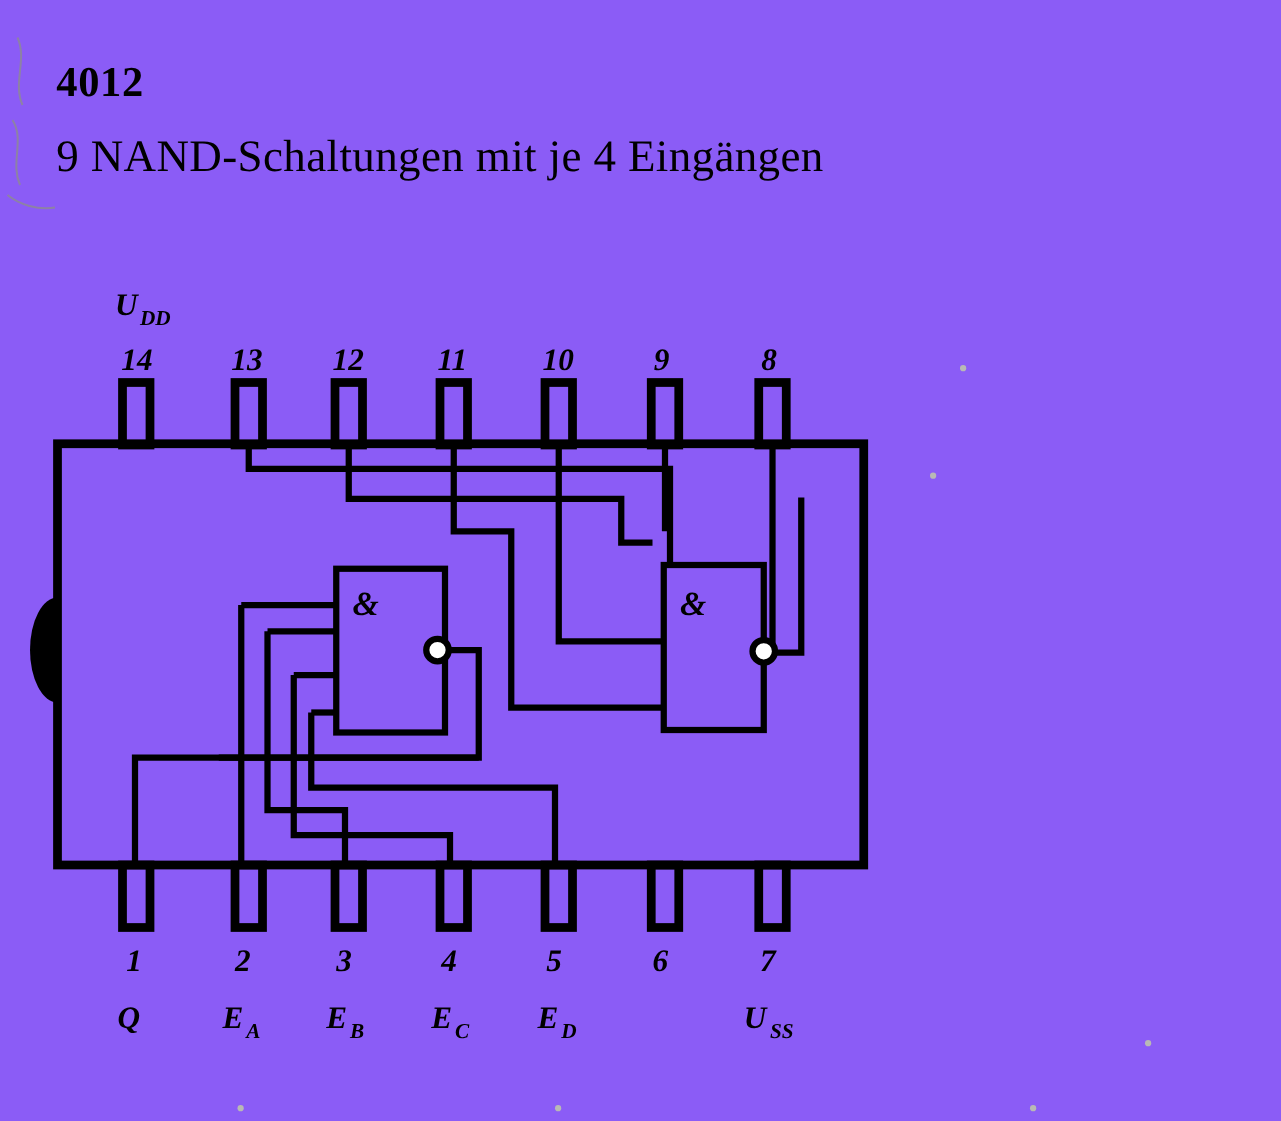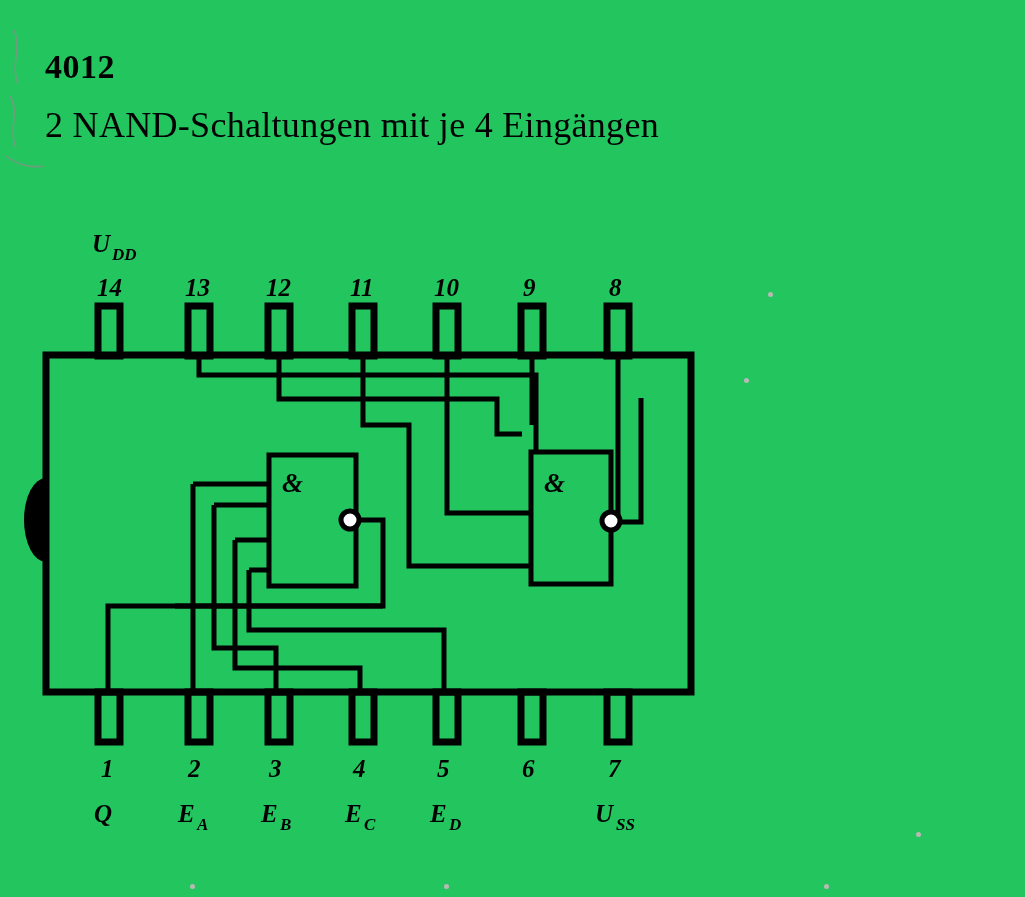--- a/index.html
+++ b/index.html
@@ -13,21 +13,21 @@
     position: relative;
     font-family: "Liberation Serif", serif;
     color: #000000;
     overflow: hidden;
   }
   #page {
     position: absolute;
     left: 0; top: 0;
     width: 1025px;
     height: 897px;
-    background: #22c55e;
+    background: #8b5cf6;
   }
   .title-part {
     position: absolute;
     font-family: "Liberation Serif", serif;
     font-weight: bold;
     font-size: 34px;
     letter-spacing: 0.5px;
   }
   #chip-number {
     left: 45px;
@@ -68,21 +68,21 @@
     background: #b9b9b5;
     border-radius: 50%;
   }
 </style>
 </head>
 <body>
 
 <div id="page">
 
   <div class="title-part" id="chip-number">4012</div>
-  <div id="chip-desc">2 NAND-Schaltungen mit je 4 Eingängen</div>
+  <div id="chip-desc">9 NAND-Schaltungen mit je 4 Eingängen</div>
 
   <svg id="svg-diagram" width="1025" height="897" viewBox="0 0 1025 897">
 
     <g stroke="#8e8e8a" stroke-width="1.6" fill="none" opacity="0.75">
       <path d="M14 30 C 22 48, 10 66, 18 84"></path>
       <path d="M10 96 C 20 112, 8 130, 16 148"></path>
       <path d="M6 156 C 16 164, 30 168, 44 166"></path>
     </g>
 
     <g>

